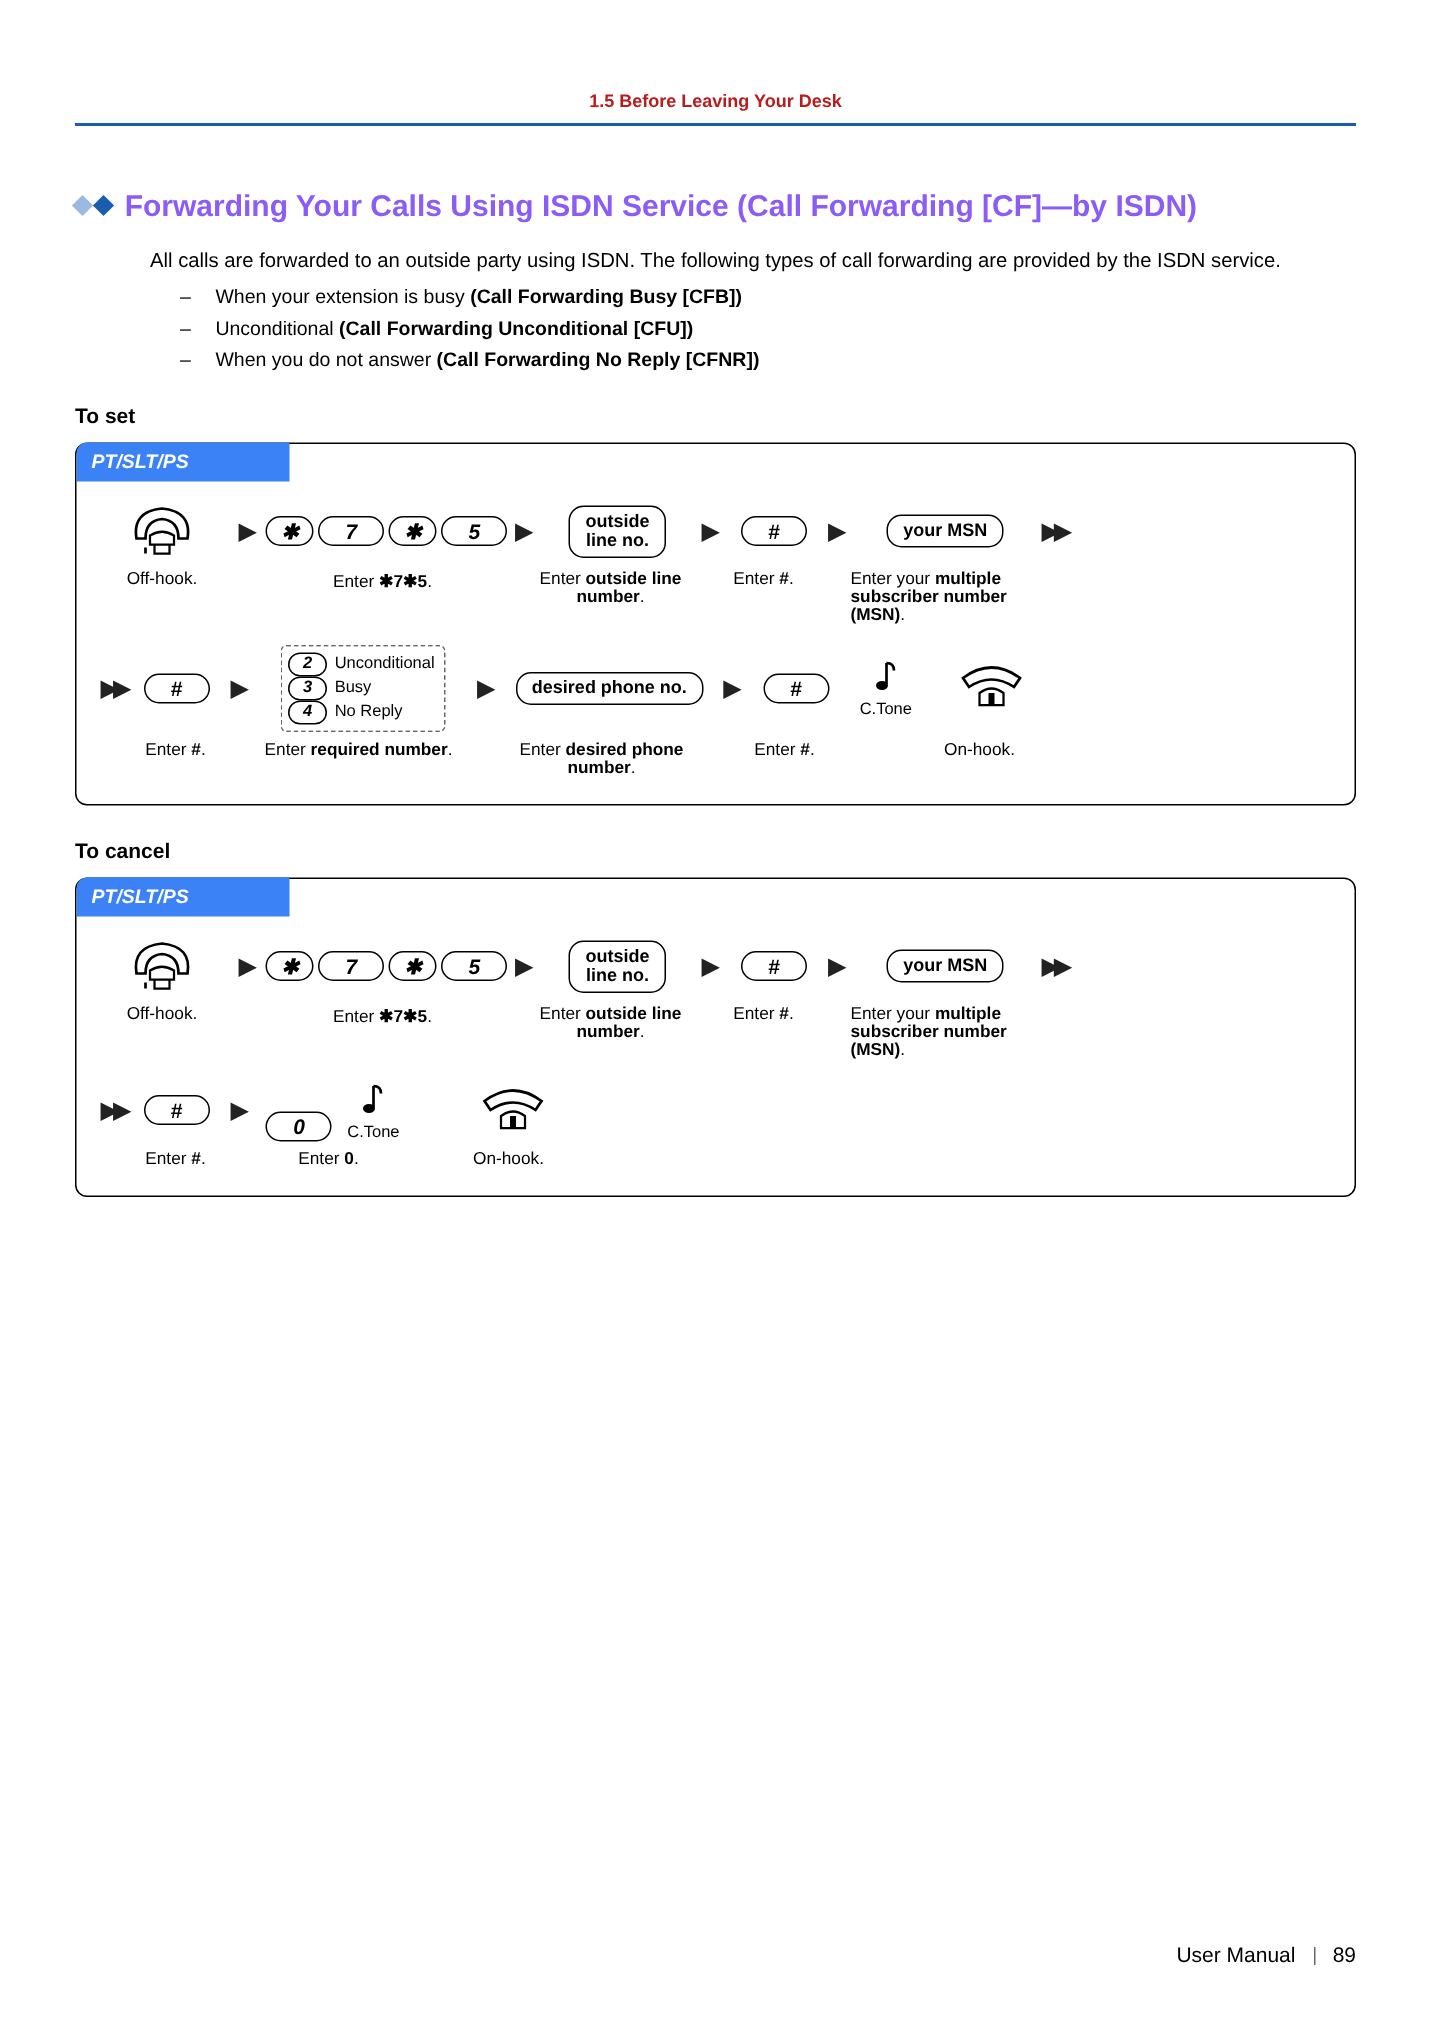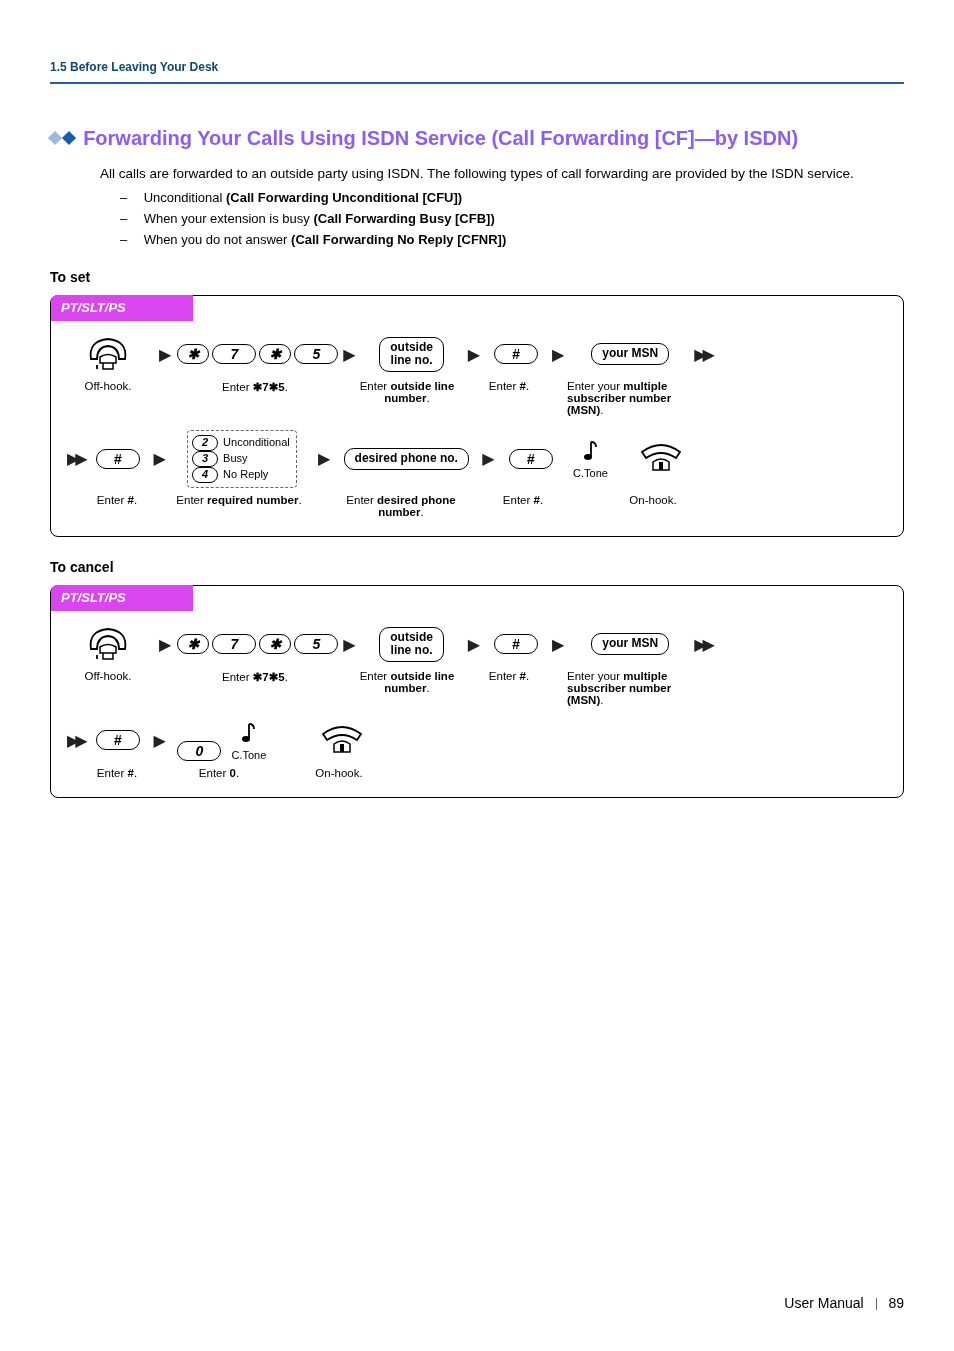--- a/index.html
+++ b/index.html
@@ -12,24 +12,24 @@
   }
   .page {
     width: 954px;
     min-height: 1351px;
     margin: 0 auto;
     position: relative;
     box-sizing: border-box;
     padding: 60px 50px 40px 50px;
   }
   .header-right {
-    text-align: left;
+    text-align: center;
     font-size: 12px;
     font-weight: bold;
-    color: #0c4a6e;
+    color: #b91c1c;
     margin-bottom: 8px;
   }
   .header-rule {
     height: 2px;
     background: #1a5cb0;
     margin-bottom: 40px;
   }
   .section-title {
     color: #8b5cf6;
     font-size: 20px;
@@ -75,21 +75,21 @@
 
   
   .proc-box {
     border: 1px solid #000;
     border-radius: 8px;
     padding: 0 12px 18px 12px;
     box-sizing: border-box;
     position: relative;
   }
   .proc-tab {
-    background: #d946ef;
+    background: #3b82f6;
     color: #fff;
     font-weight: bold;
     padding: 5px 10px 6px 10px;
     font-style: italic;
     width: 142px;
     box-sizing: border-box;
     margin: -1px 0 14px -12px;
     border-top-left-radius: 7px;
   }
   .flow-row {
@@ -198,27 +198,27 @@
       <span class="diamond dark"></span>
     </span>
     <span>Forwarding Your Calls Using ISDN Service (Call Forwarding [CF]—by ISDN)</span>
   </div>
 
   <div class="intro">All calls are forwarded to an outside party using ISDN. The following types of call forwarding are provided by the ISDN service.</div>
 
   <div class="bullets">
     <div class="row">
       <span class="dash">–</span>
+      <span>When your extension is busy </span>
+      <span class="bold">(Call Forwarding Busy [CFB])</span>
+    </div>
+    <div class="row">
+      <span class="dash">–</span>
       <span>Unconditional </span>
       <span class="bold">(Call Forwarding Unconditional [CFU])</span>
-    </div>
-    <div class="row">
-      <span class="dash">–</span>
-      <span>When your extension is busy </span>
-      <span class="bold">(Call Forwarding Busy [CFB])</span>
     </div>
     <div class="row">
       <span class="dash">–</span>
       <span>When you do not answer </span>
       <span class="bold">(Call Forwarding No Reply [CFNR])</span>
     </div>
   </div>
 
   <div class="sub-heading">To set</div>
   <div class="proc-box">

